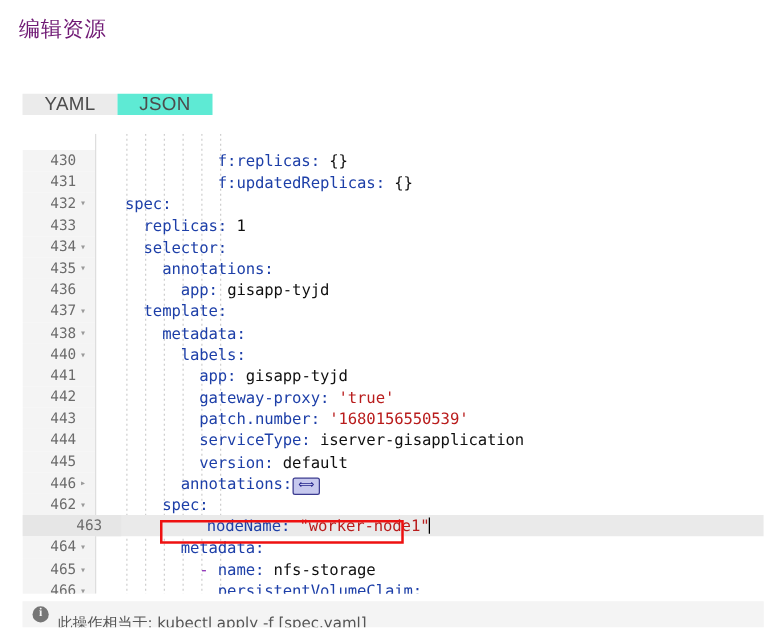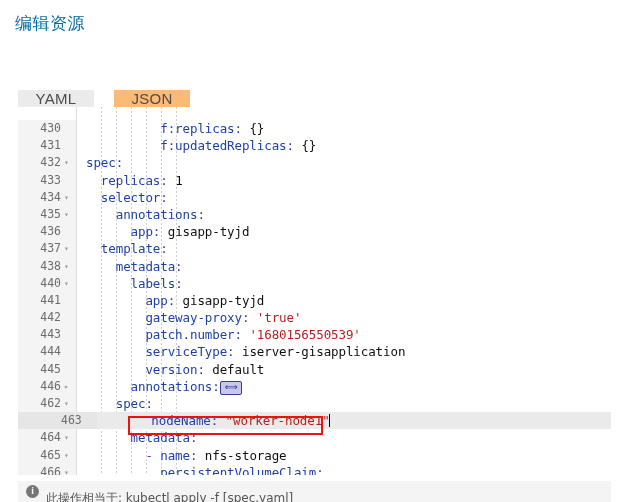--- a/index.html
+++ b/index.html
@@ -15,44 +15,43 @@
     position: relative;
     width: 621px; height: 502px;
     background: #ffffff;
   }
 
   
   .page-title {
     position: absolute;
     left: 15px; top: 12px;
     font-size: 17px;
-    color: #0369a1;
+    color: #701a75;
     font-family: "DejaVu Sans", "Liberation Sans", sans-serif;
     letter-spacing: .5px;
     white-space: nowrap;
   }
 
   
   .tabs {
     position: absolute;
     left: 18px; top: 60px;
     display: flex;
-    align-items: flex-end;
+    align-items: center;
     height: 47px;
-    gap: 20px;
   }
   .tab {
     display: flex;
     align-items: center;
     justify-content: center;
     min-width: 76px;
     padding: 0 17px;
     font-size: 15px;
     color: #4c4c4c;
-    background: #fdba74;
+    background: #5eead4;
     cursor: pointer;
     font-family: "Liberation Sans", sans-serif;
     letter-spacing: .3px;
   }
   .tab.selected {
     background: #ebebeb;
   }
 
   
   .editor {
@@ -103,21 +102,21 @@
   .gutter-sep {
     position: absolute;
     left: 58px; top: 0; bottom: 0;
     width: 1px;
     background: #dedede;
   }
 
   .code {
     flex: 1 1 auto;
     position: relative;
-    padding-left: 10px;
+    padding-left: 24px;
     color: #101010;
     font-family: "DejaVu Sans Mono", "Liberation Mono", monospace;
     font-size: 12.5px;
     letter-spacing: -0.1px;
   }
 
   
   .guides { position: absolute; left: 58px; top: 0; bottom: 0; right: 0; pointer-events: none; }
   .guide {
     position: absolute; top: 0; bottom: 0; width: 1px;

